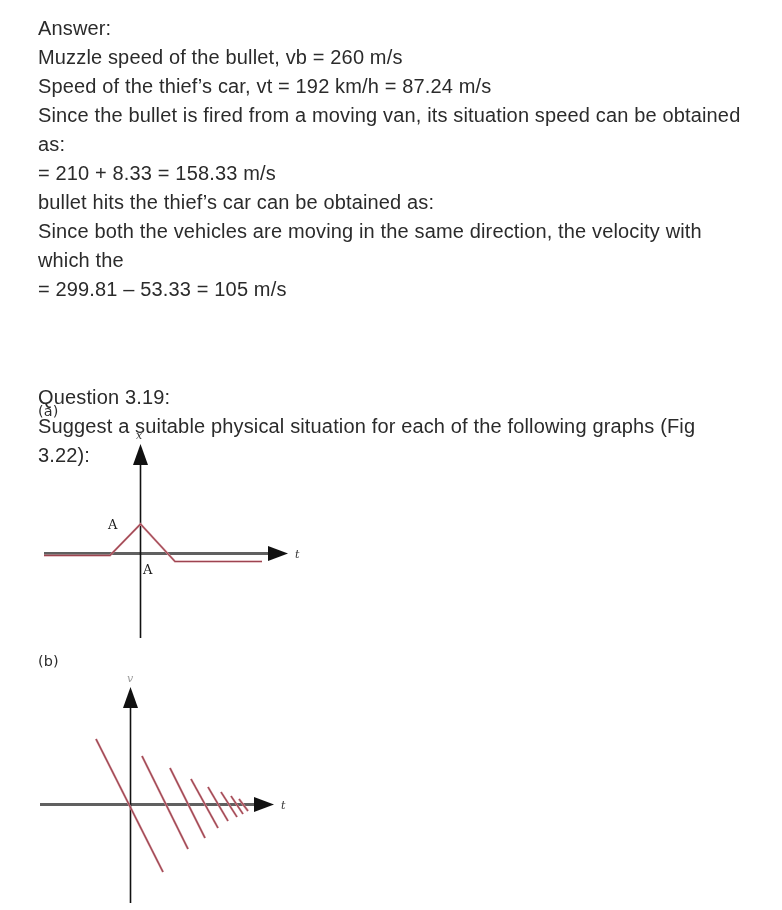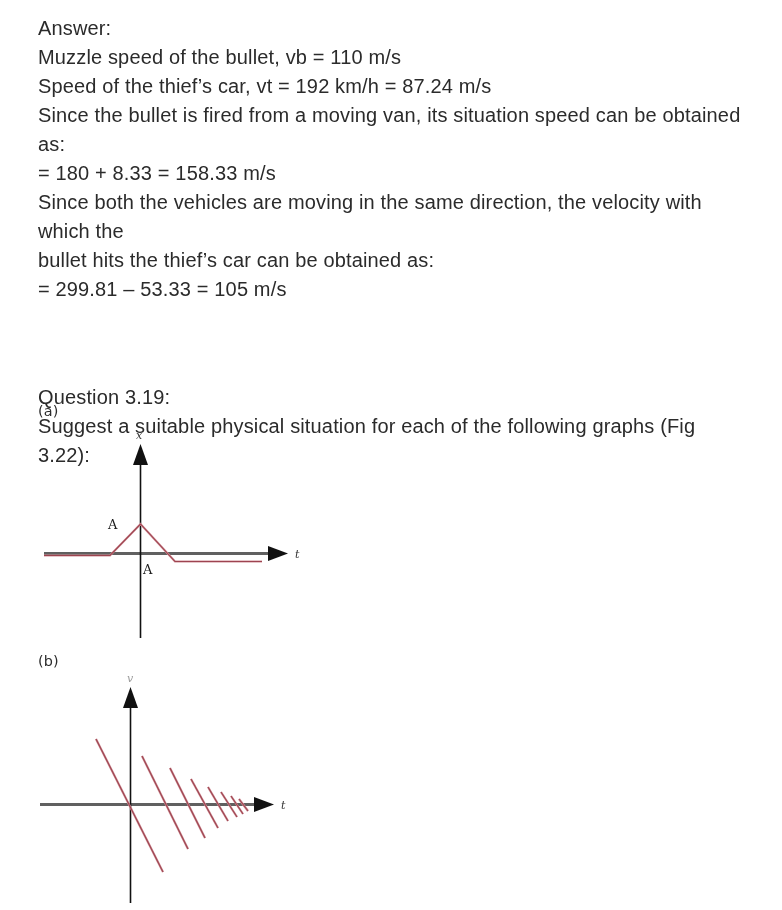--- a/index.html
+++ b/index.html
@@ -83,26 +83,26 @@
     fill: #1a1a1a;
   }
 </style>
 </head>
 <body>
 
 <div class="page">
 
   <div class="text-block">
     <div class="line">Answer:</div>
-    <div class="line">Muzzle speed of the bullet, vb = 110 m/s</div>
+    <div class="line">Muzzle speed of the bullet, vb = 260 m/s</div>
     <div class="line">Speed of the thief’s car, vt = 192 km/h = 87.24 m/s</div>
     <div class="line">Since the bullet is fired from a moving van, its situation speed can be obtained as:</div>
-    <div class="line">= 180 + 8.33 = 158.33 m/s</div>
+    <div class="line">= 210 + 8.33 = 158.33 m/s</div>
+    <div class="line">bullet hits the thief’s car can be obtained as:</div>
     <div class="line">Since both the vehicles are moving in the same direction, the velocity with which the</div>
-    <div class="line">bullet hits the thief’s car can be obtained as:</div>
     <div class="line">= 299.81 – 53.33 = 105 m/s</div>
   </div>
 
   <div class="q-block">
     <div class="line">Question 3.19:</div>
     <div class="line">Suggest a suitable physical situation for each of the following graphs (Fig 3.22):</div>
   </div>
 
   <div class="sub-label" id="label-a">(a)</div>
   <div class="sub-label" id="label-b">(b)</div>

